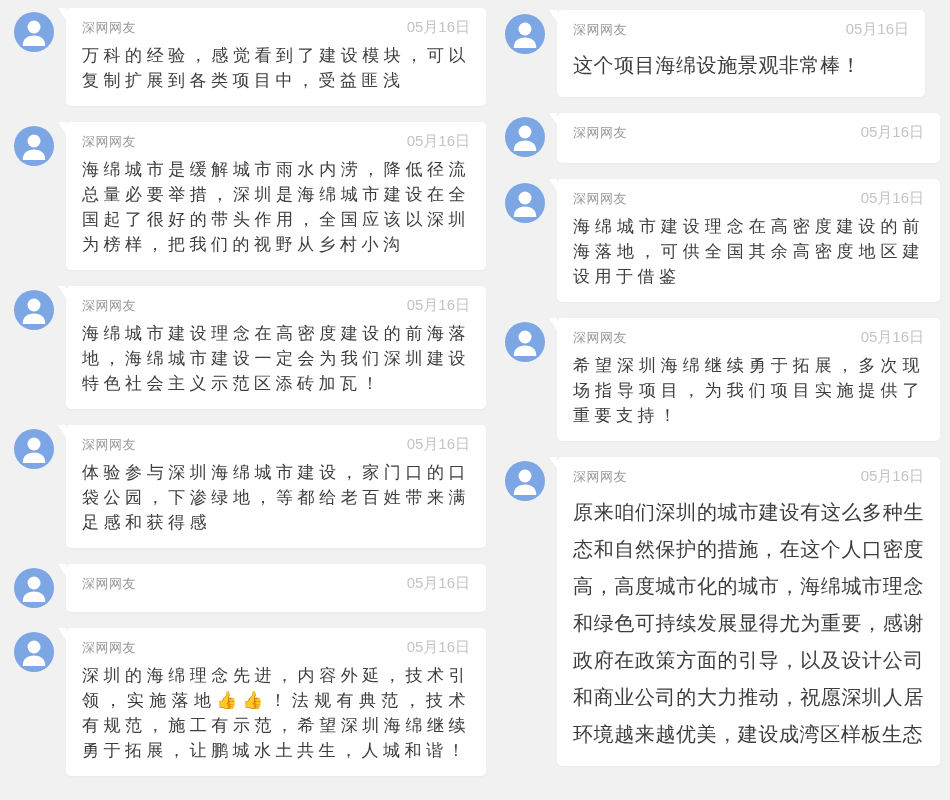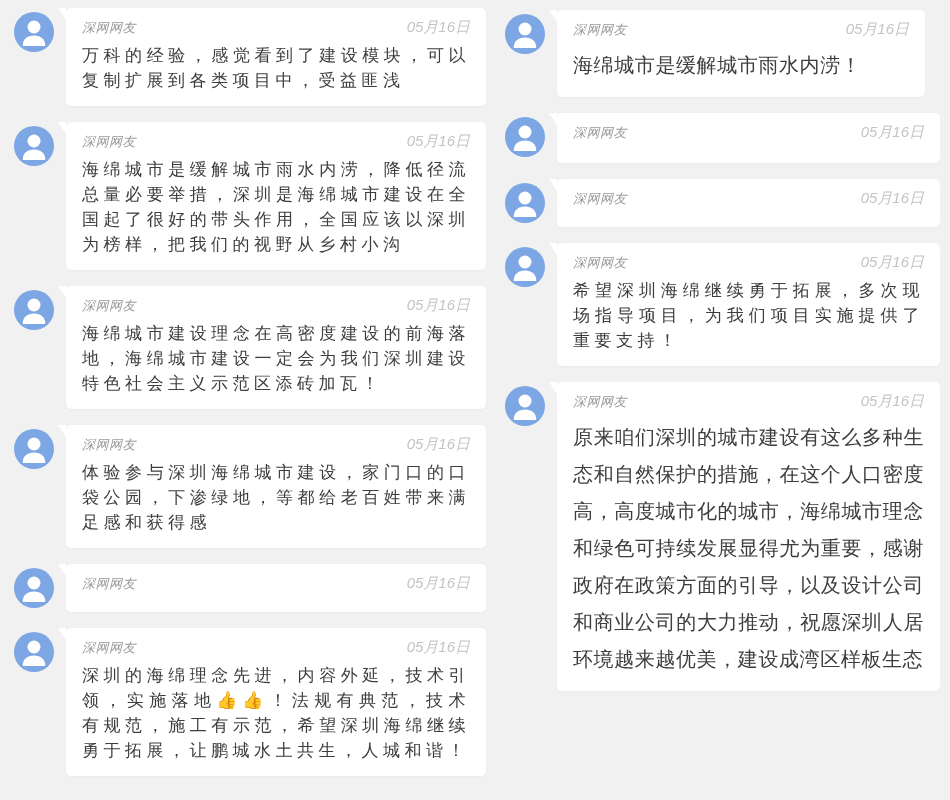--- a/index.html
+++ b/index.html
@@ -27,21 +27,20 @@
     position:relative;flex:1;background:var(--card);border-radius:5px;
     padding:10px 16px 13px 16px;box-shadow:0 1px 2px rgba(0,0,0,0.03);
   }
   .card::before{
     content:"";position:absolute;left:-8px;top:0;width:8px;height:12px;
     background:var(--card);clip-path:polygon(100% 0,100% 100%,0 0);
   }
   .card-head{
     display:flex;justify-content:space-between;align-items:baseline;
     margin-bottom:6px;
-    font-style:italic;
   }
   .uname{font-size:13px;color:var(--username);letter-spacing:0.5px;}
   .cdate{font-size:15px;color:var(--date);}
   .ctext{
     font-size:17px;line-height:25px;color:var(--text);
     text-align:justify;letter-spacing:4.5px;
   }
   .large .ctext{font-size:20px;line-height:37px;letter-spacing:0.6px;}
   .large .card-head{margin-bottom:8px;}
   .narrow .card{margin-right:15px;}
@@ -157,21 +156,21 @@
         <svg viewBox="0 0 40 40">
             <circle cx="20" cy="15" r="6.5" fill="#fff"></circle>
             <path d="M20 23.5c-6.8 0-11.2 4.1-11.2 9.3V34h22.4v-1.2c0-5.2-4.4-9.3-11.2-9.3z" fill="#fff"></path>
           </svg>
       </div>
       <div class="card">
         <div class="card-head">
           <span class="uname">深网网友</span>
           <span class="cdate">05月16日</span>
         </div>
-        <div class="ctext">海绵城市是缓解城市雨水内涝！</div>
+        <div class="ctext">这个项目海绵设施景观非常棒！</div>
       </div>
     </div>
 
     <div class="row large">
       <div class="avatar">
         <svg viewBox="0 0 40 40">
             <circle cx="20" cy="15" r="6.5" fill="#fff"></circle>
             <path d="M20 23.5c-6.8 0-11.2 4.1-11.2 9.3V34h22.4v-1.2c0-5.2-4.4-9.3-11.2-9.3z" fill="#fff"></path>
           </svg>
       </div>
@@ -188,20 +187,21 @@
         <svg viewBox="0 0 40 40">
             <circle cx="20" cy="15" r="6.5" fill="#fff"></circle>
             <path d="M20 23.5c-6.8 0-11.2 4.1-11.2 9.3V34h22.4v-1.2c0-5.2-4.4-9.3-11.2-9.3z" fill="#fff"></path>
           </svg>
       </div>
       <div class="card">
         <div class="card-head">
           <span class="uname">深网网友</span>
           <span class="cdate">05月16日</span>
         </div>
+        <div class="ctext">海绵城市建设理念在高密度建设的前海落地，可供全国其余高密度地区建设用于借鉴</div>
       </div>
     </div>
 
     <div class="row">
       <div class="avatar">
         <svg viewBox="0 0 40 40">
             <circle cx="20" cy="15" r="6.5" fill="#fff"></circle>
             <path d="M20 23.5c-6.8 0-11.2 4.1-11.2 9.3V34h22.4v-1.2c0-5.2-4.4-9.3-11.2-9.3z" fill="#fff"></path>
           </svg>
       </div>

